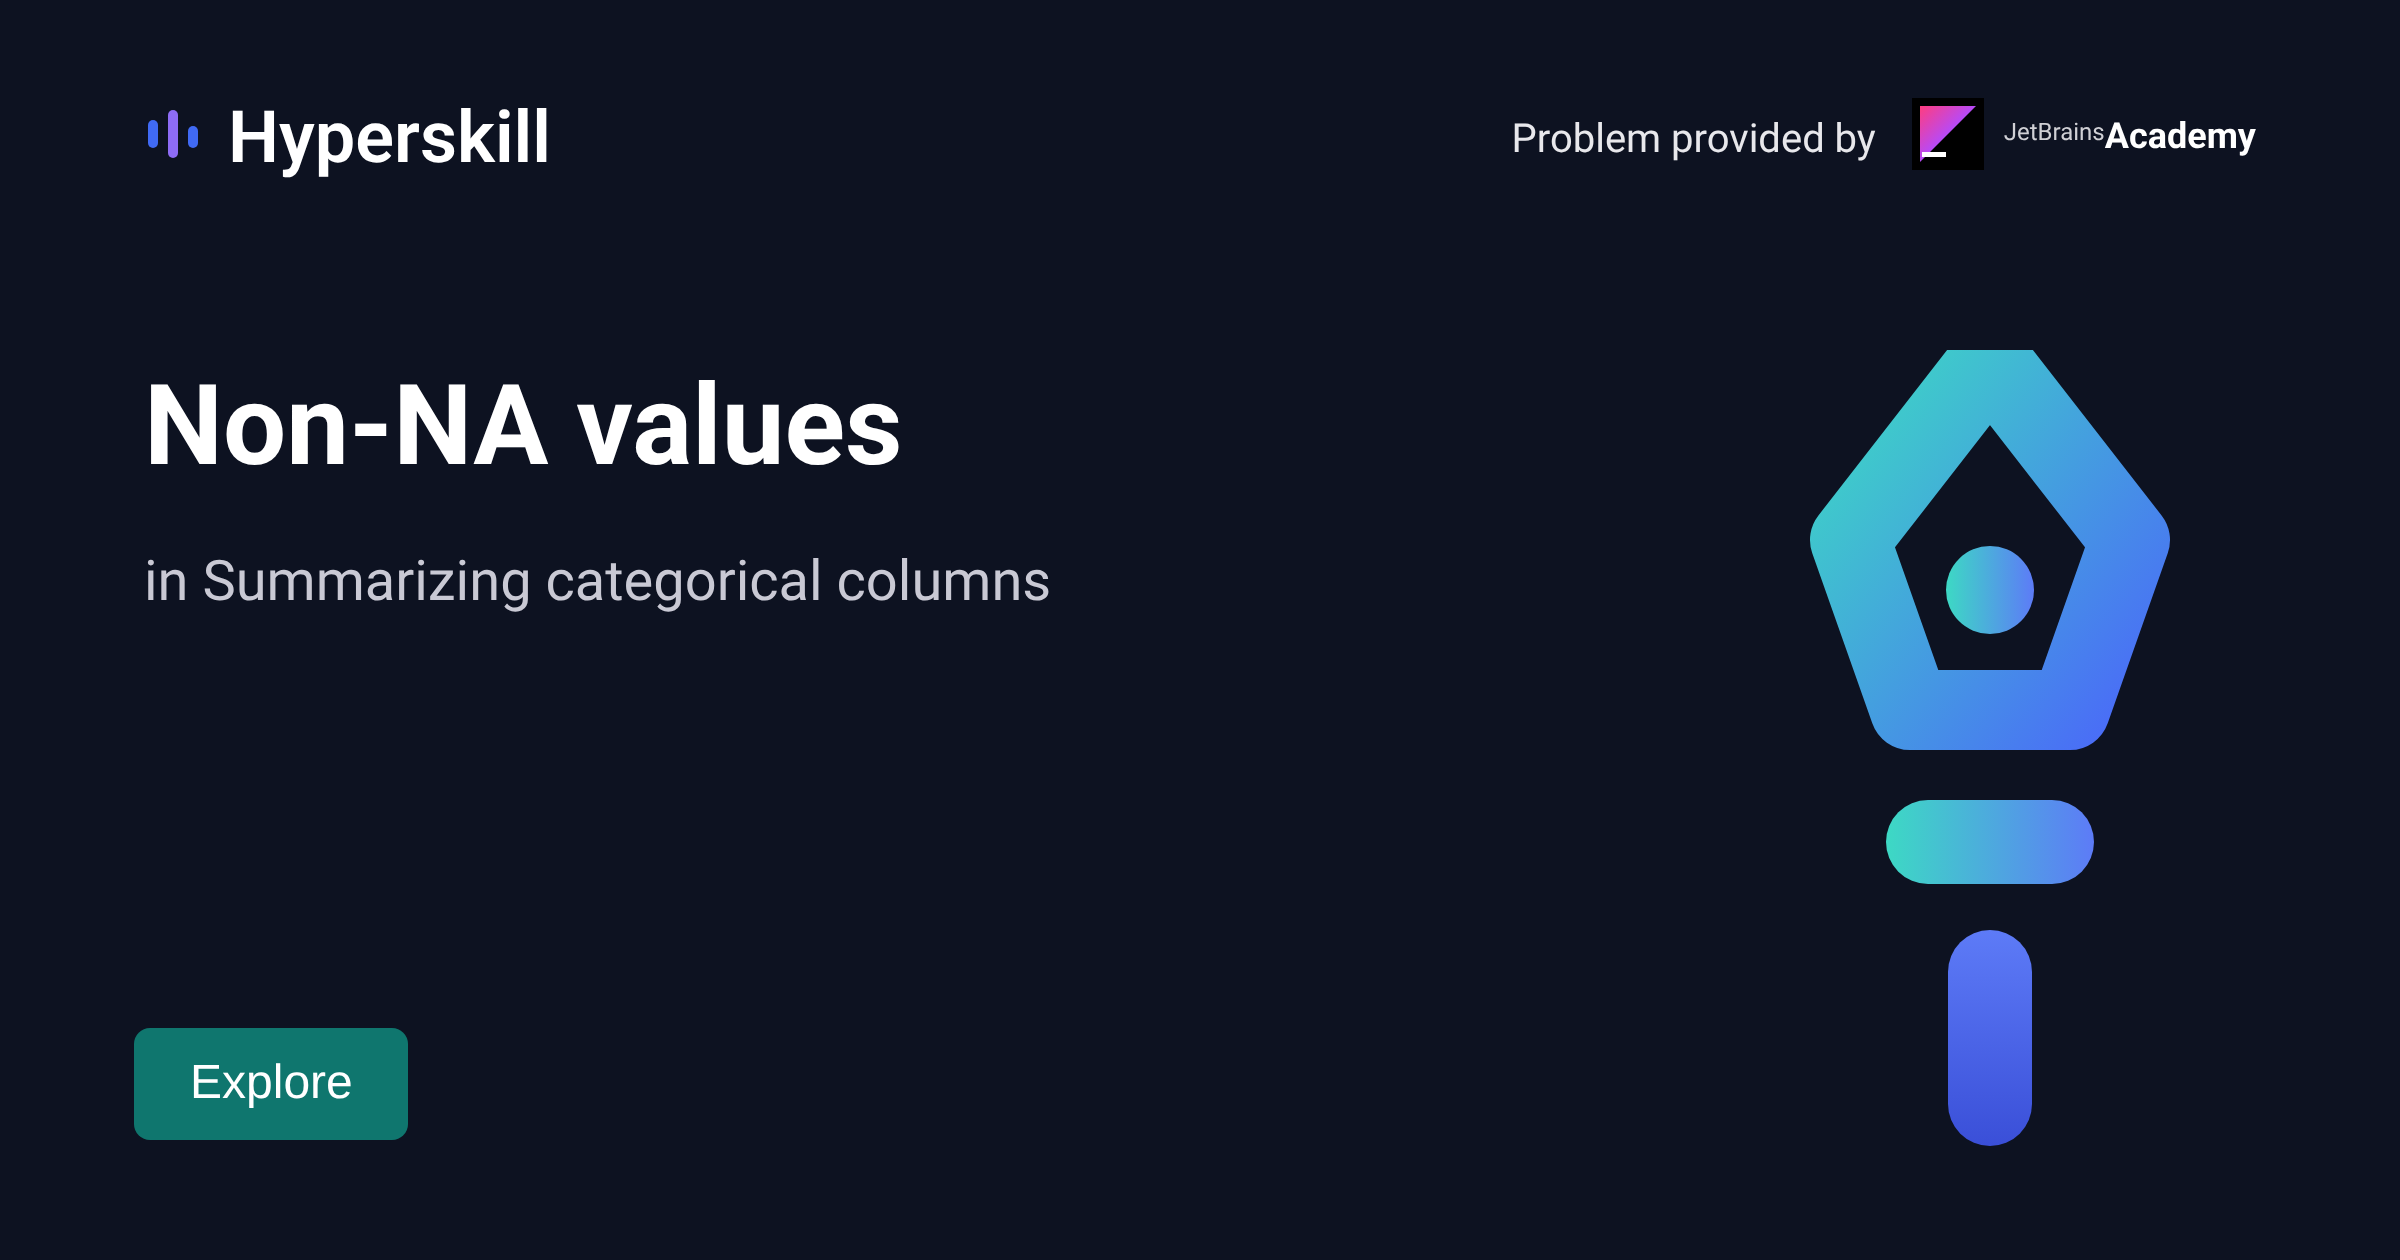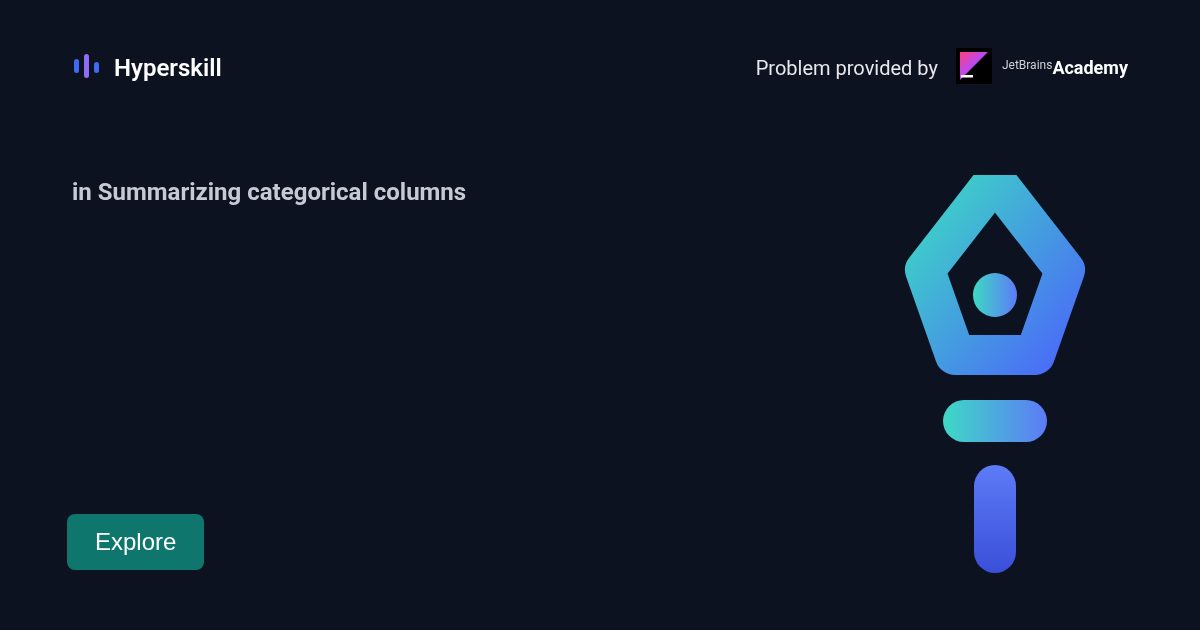--- a/index.html
+++ b/index.html
@@ -17,21 +17,21 @@
     justify-content: space-between;
     align-items: center;
     padding: 48px 72px 0 72px;
   }
   .brand {
     display: flex;
     align-items: center;
     gap: 12px;
   }
   .brand-name {
-    font-size: 24px;
+    font-size: 36px;
     font-weight: 600;
     color: #fff;
   }
   .provider {
     display: flex;
     align-items: center;
     gap: 18px;
   }
   .provider-label {
     font-size: 20px;
@@ -61,23 +61,23 @@
     padding: 90px 72px 0 72px;
     max-width: 780px;
   }
   .title {
     font-size: 56px;
     font-weight: 700;
     color: #fff;
     margin-bottom: 28px;
   }
   .subtitle {
-    font-size: 24px;
+    font-size: 28px;
     color: #c9c9d4;
-    font-weight: 700;
+    font-weight: 400;
   }
   .explore-btn {
     position: absolute;
     left: 67px;
     bottom: 60px;
     background: #0f766e;
     color: #fff;
     font-size: 24px;
     font-weight: 500;
     padding: 14px 28px;
@@ -126,20 +126,21 @@
       </span>
       <div class="jb-text">
         <span class="jb-small">JetBrains</span>
         <span class="jb-big">Academy</span>
       </div>
     </div>
   </div>
 </div>
 
 <div class="main">
+  <h1 class="title">Non-NA values</h1>
   <p class="subtitle">in Summarizing categorical columns</p>
 </div>
 
 <button class="explore-btn">Explore</button>
 
 <div class="decor">
   <svg width="200" height="400" viewBox="0 0 200 400">
     <defs>
       <linearGradient id="g1" x1="0" y1="0" x2="1" y2="1">
         <stop offset="0%" stop-color="#3dd9c4"></stop>

